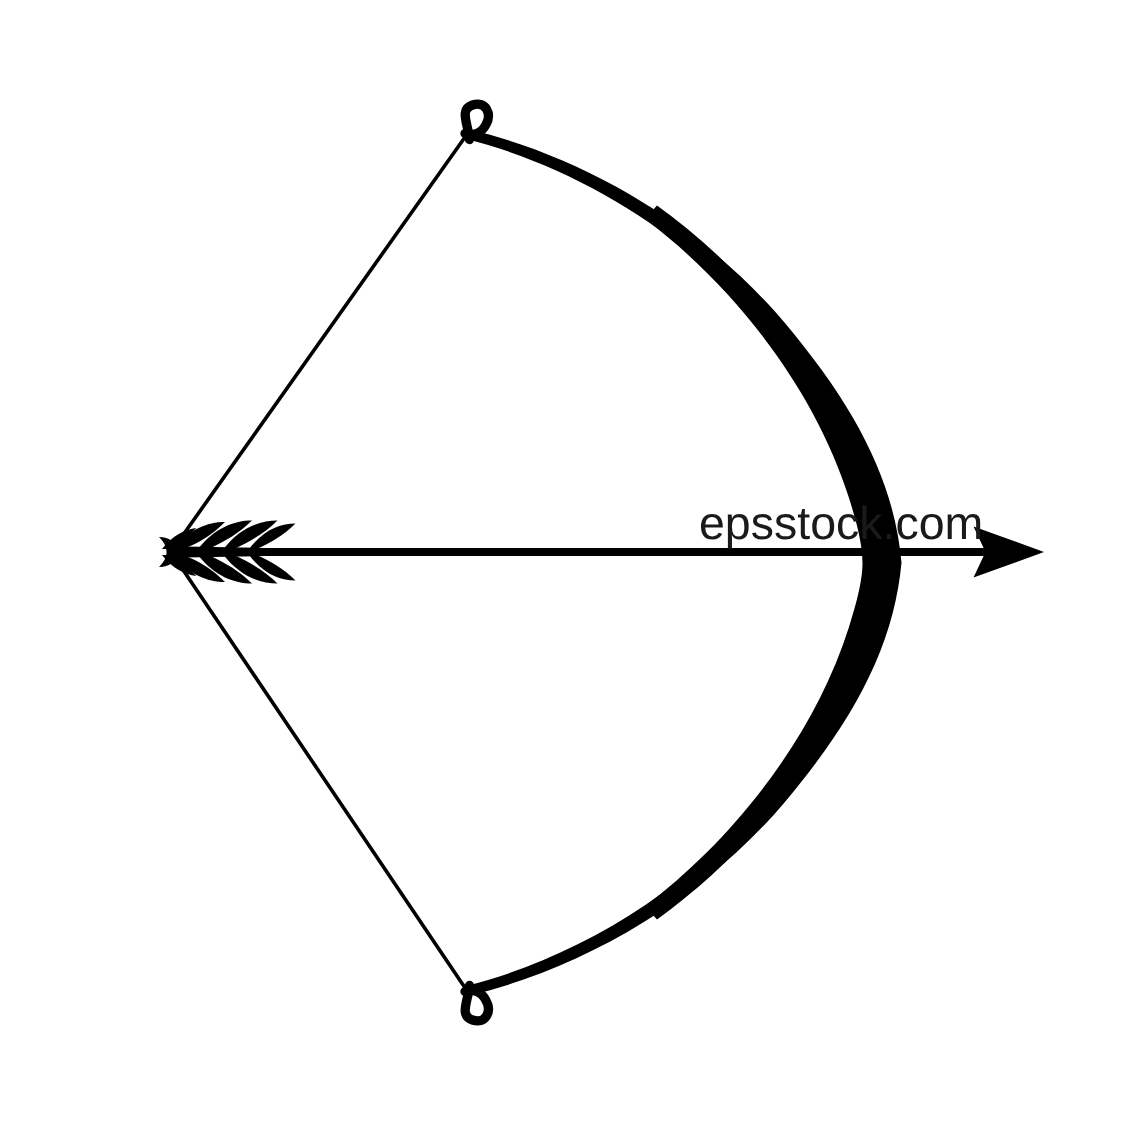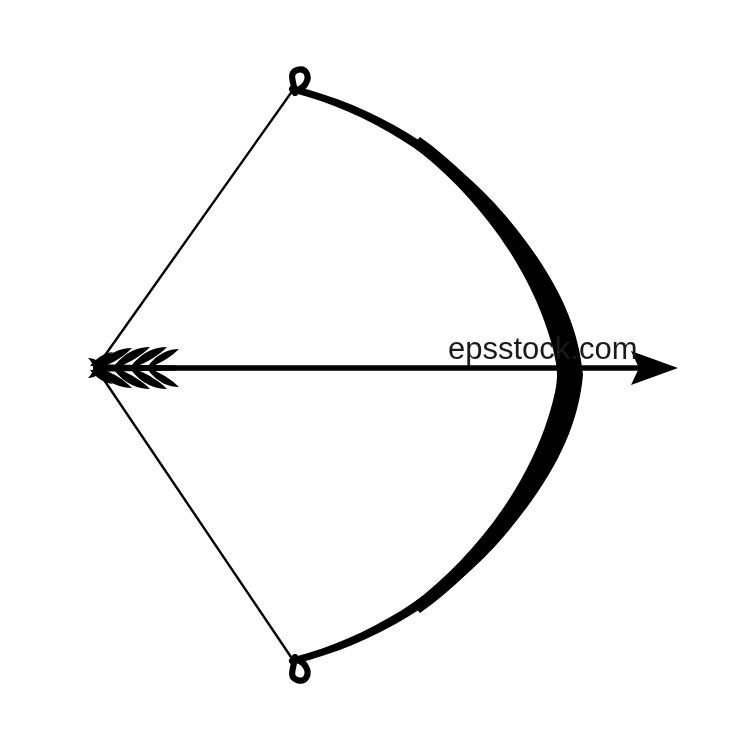--- a/index.html
+++ b/index.html
@@ -11,20 +11,21 @@
     width: 750px;
     height: 750px;
     overflow: hidden;
     font-family: "Liberation Sans", sans-serif;
   }
   #stage {
     position: relative;
     width: 732px;
     height: 750px;
     background: #7dd3fc;
+    margin-left: 18px;
   }
   #artwork {
     display: block;
     width: 750px;
     height: 750px;
   }
   .wm-text {
     font-family: "Liberation Sans", sans-serif;
     font-size: 31px;
     font-weight: 400;

